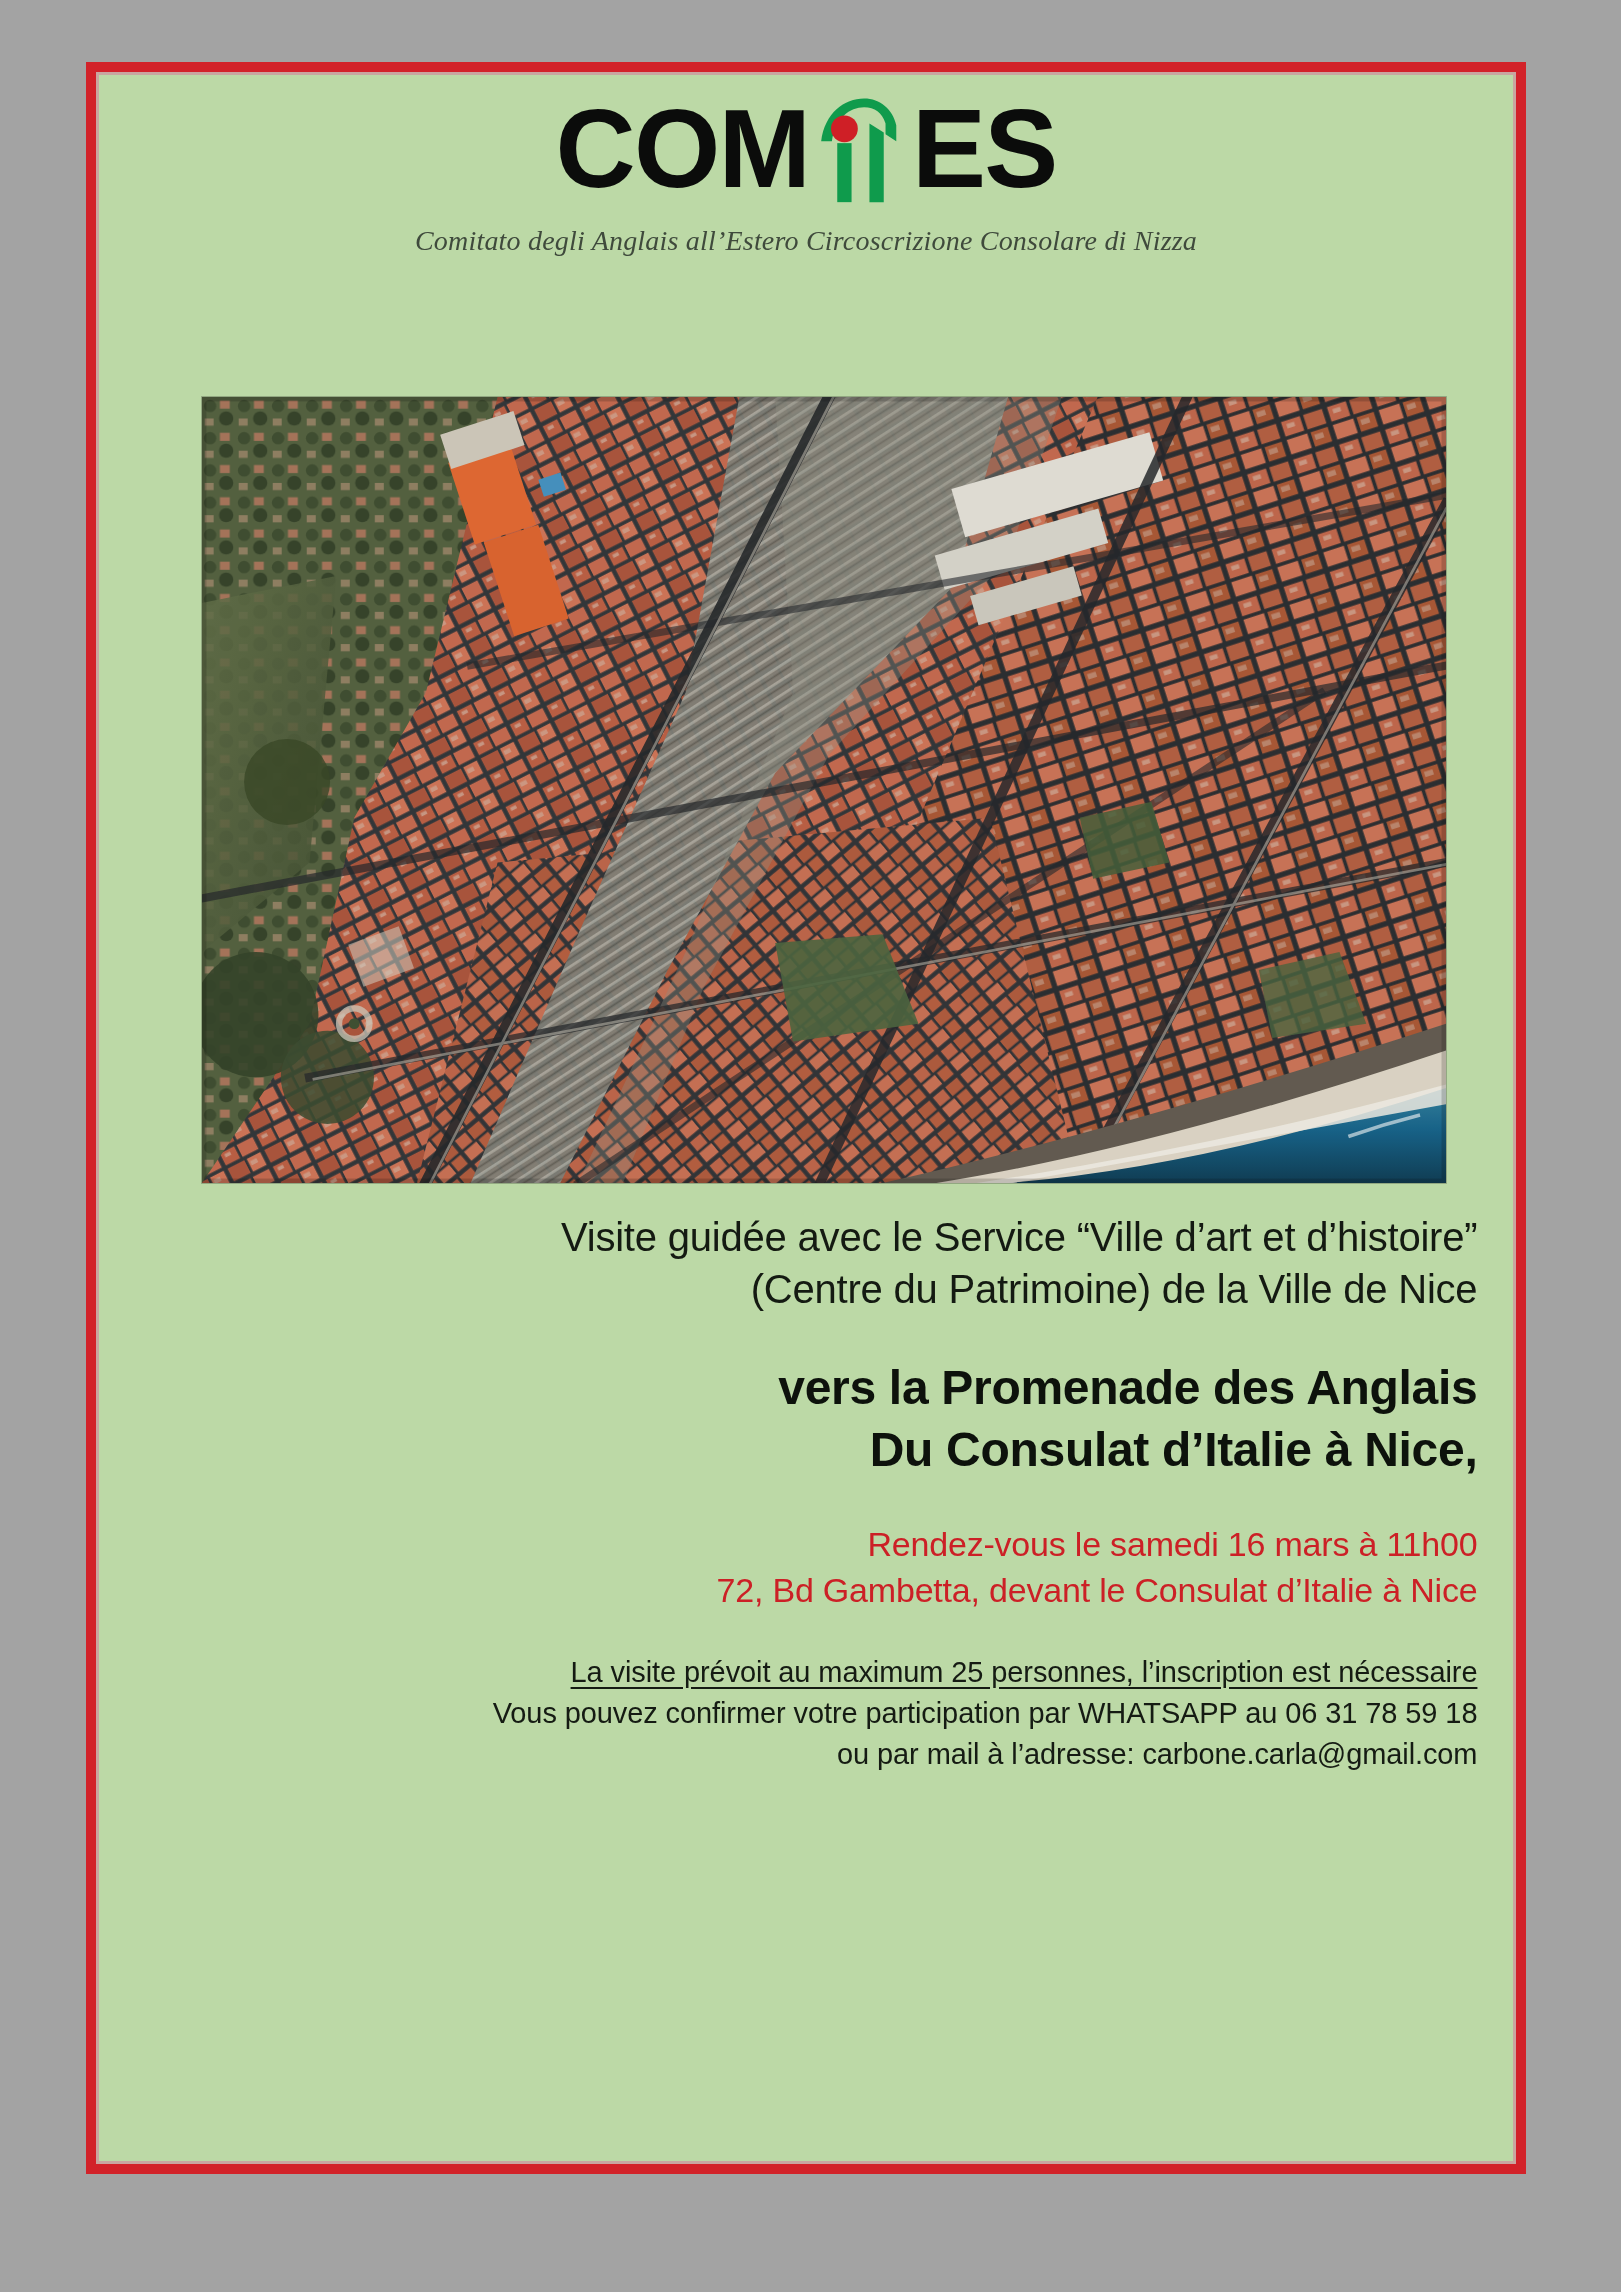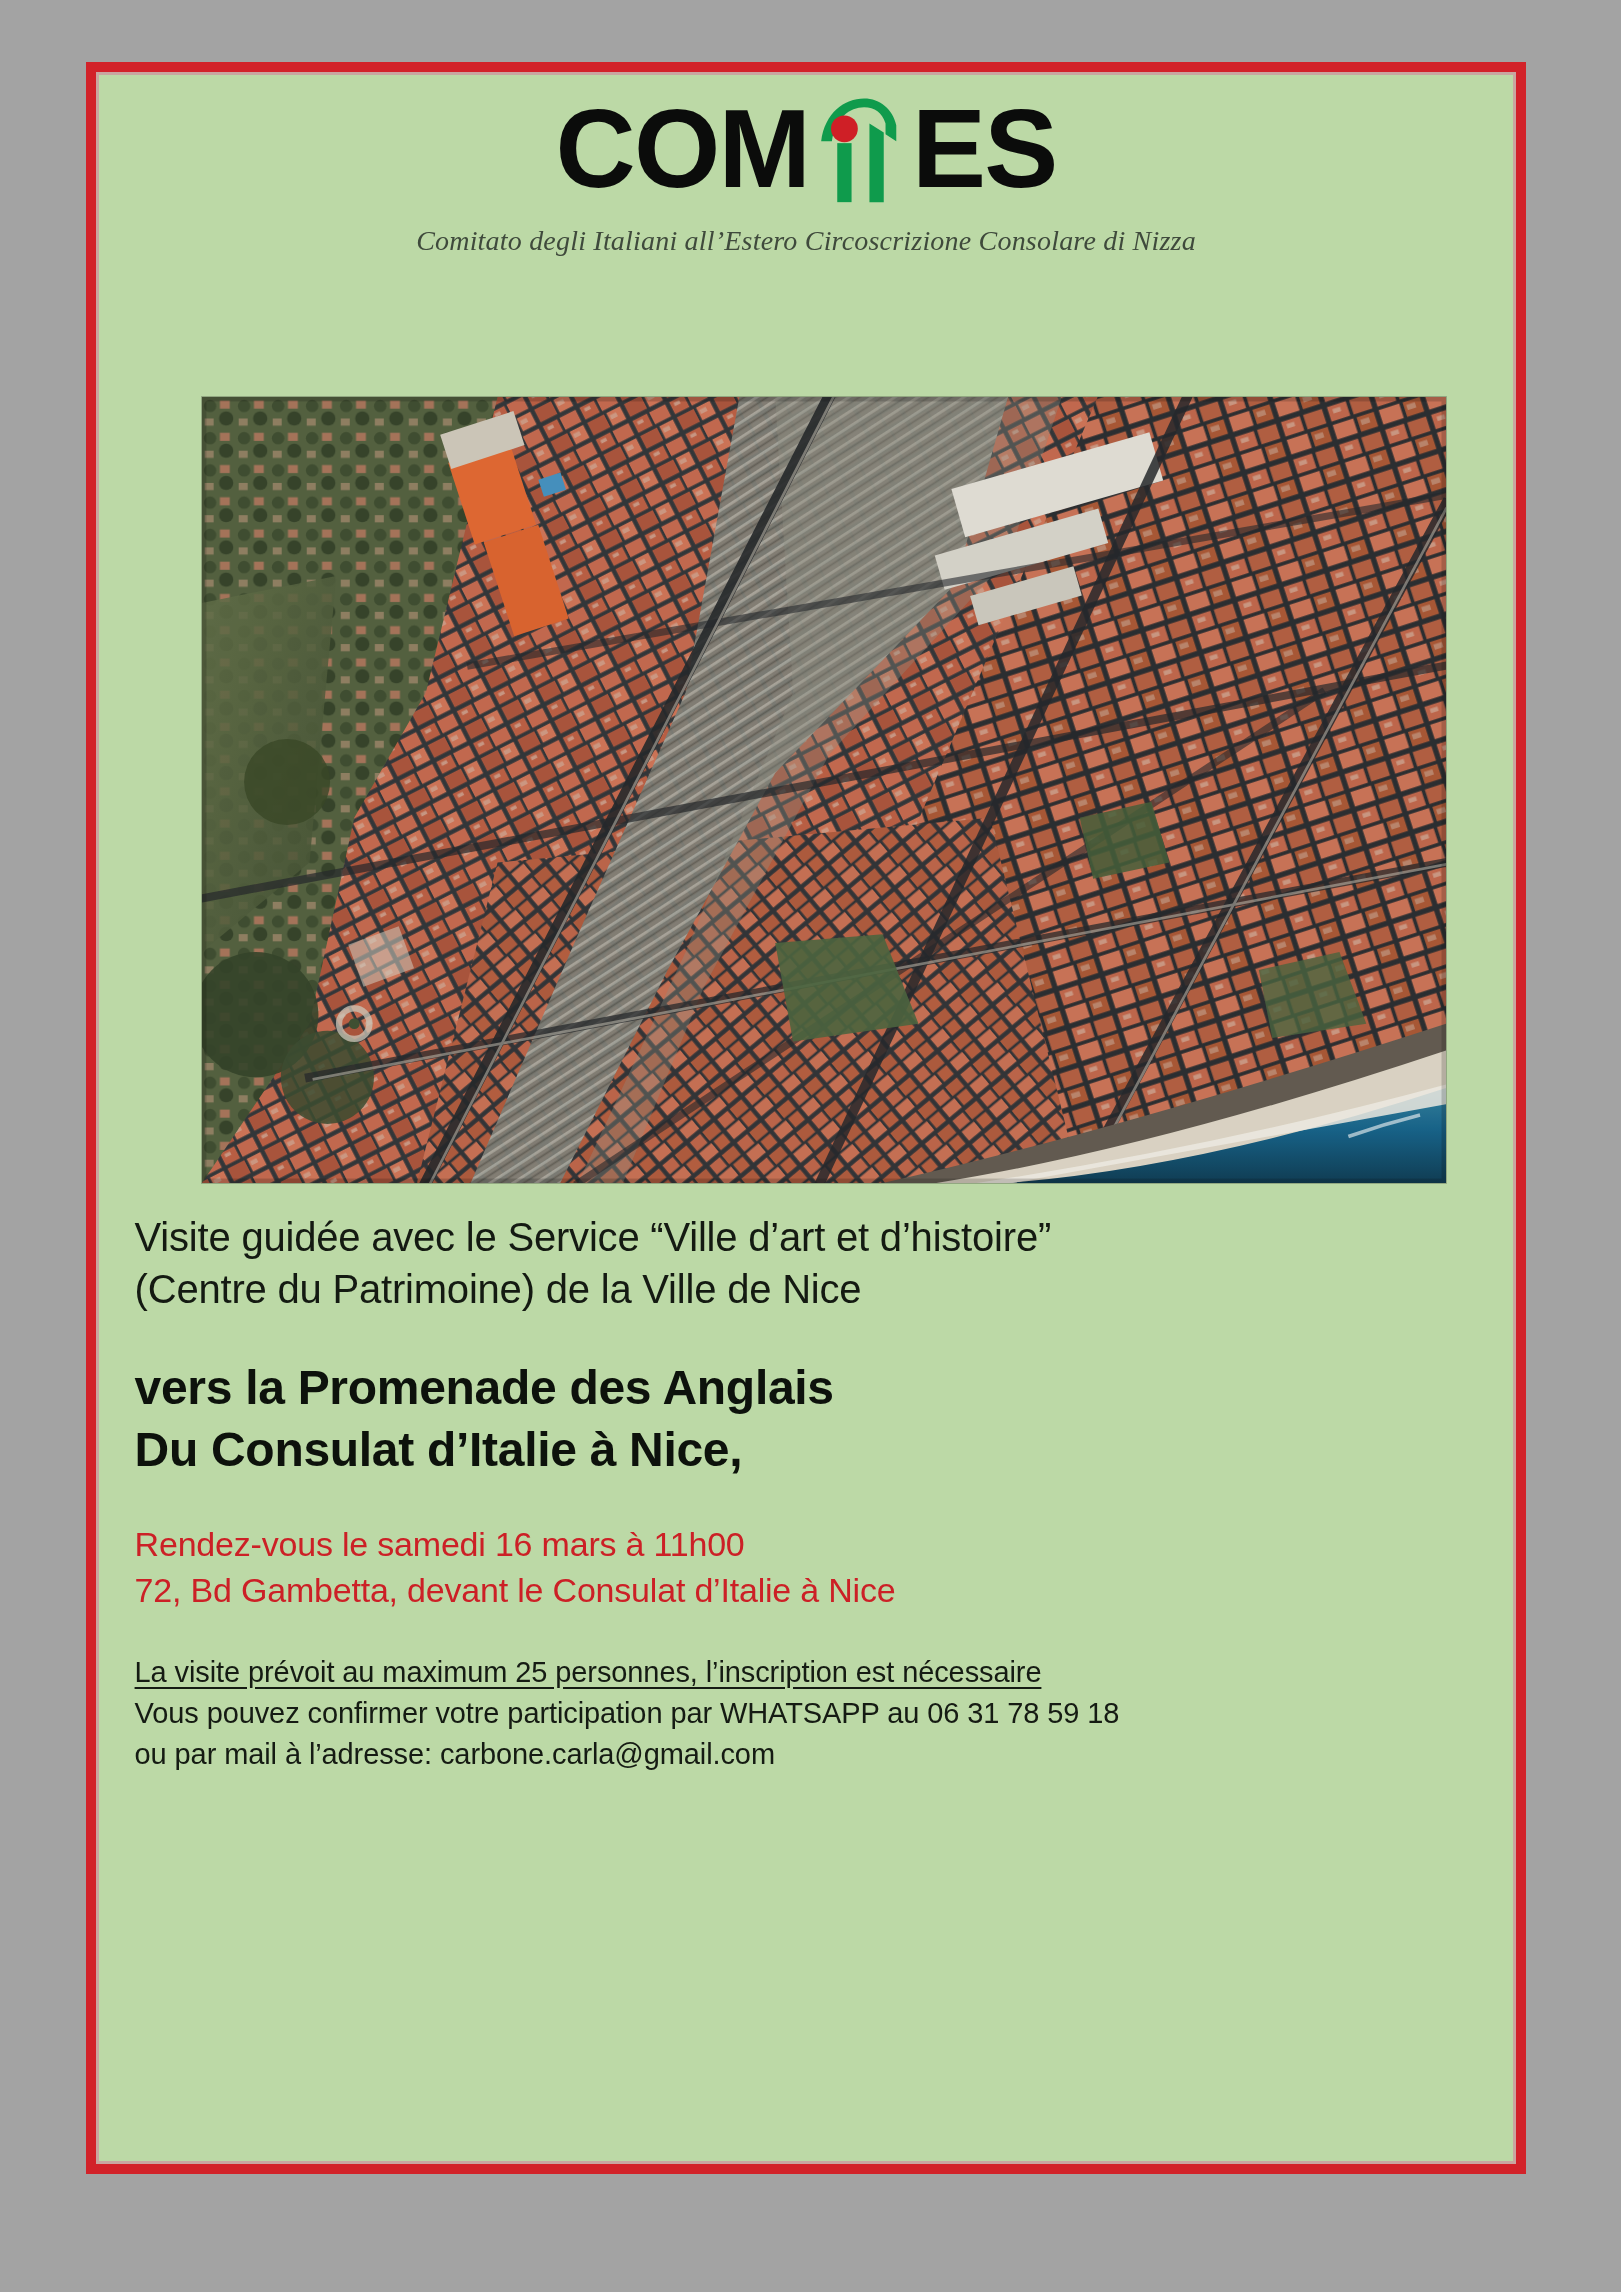--- a/index.html
+++ b/index.html
@@ -107,21 +107,21 @@
     box-shadow: 0 0 0 0.9px rgba(0,0,0,.25);
   }
   #map-canvas { display:block; width:100%; height:100%; }
 
   
   #text-stack {
     position: absolute;
     left: 36px;
     right: 36px;
     top: 1136px;
-    text-align: left;
+    text-align: right;
   }
 
   .cond {
     font-family: "Liberation Sans Narrow", "Liberation Sans", sans-serif;
     transform-origin: center top;
   }
 
   #intro-block {
     color: #141a12;
     font-size: 40px;
@@ -193,21 +193,21 @@
 
                 <rect x="26" y="58" width="16" height="66" fill="#0f9b4c"></rect>
 
                 <circle cx="34" cy="42" r="15" fill="#cf1f26"></circle>
               </svg>
             </span>
 
             <span class="logo-letters post">ES</span>
           </div>
 
-          <div id="logo-subtitle">Comitato degli Italiani all’Estero Circoscrizione Consolare di Nizza</div>
+          <div id="logo-subtitle">Comitato degli Anglais all’Estero Circoscrizione Consolare di Nizza</div>
         </div>
 
         <div id="map-figure">
           <svg id="map-canvas" viewBox="0 0 1389 878" preserveAspectRatio="none" aria-hidden="true">
             <defs>
               <linearGradient id="gSea" x1="0" y1="0" x2="0" y2="1">
                 <stop offset="0%" stop-color="#2e7f9e"></stop>
                 <stop offset="45%" stop-color="#0d5d86"></stop>
                 <stop offset="100%" stop-color="#06364f"></stop>
               </linearGradient>

